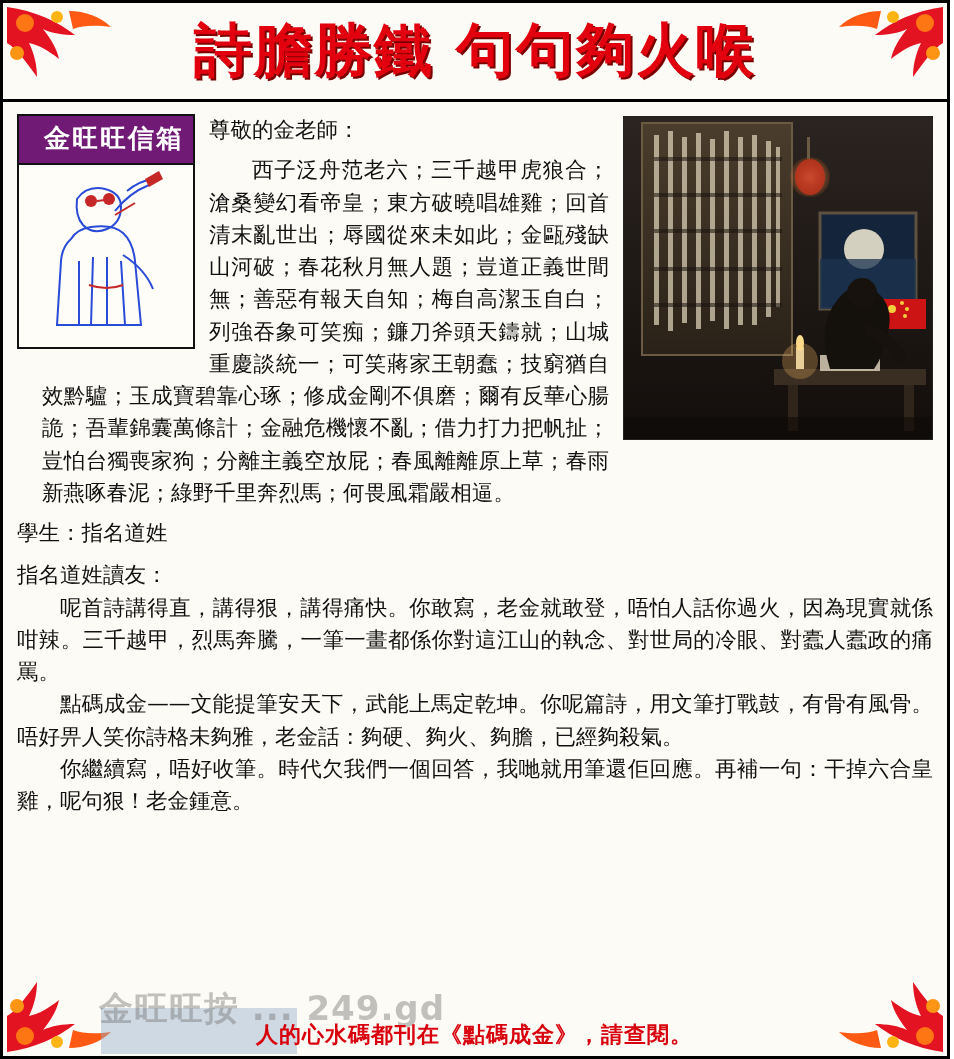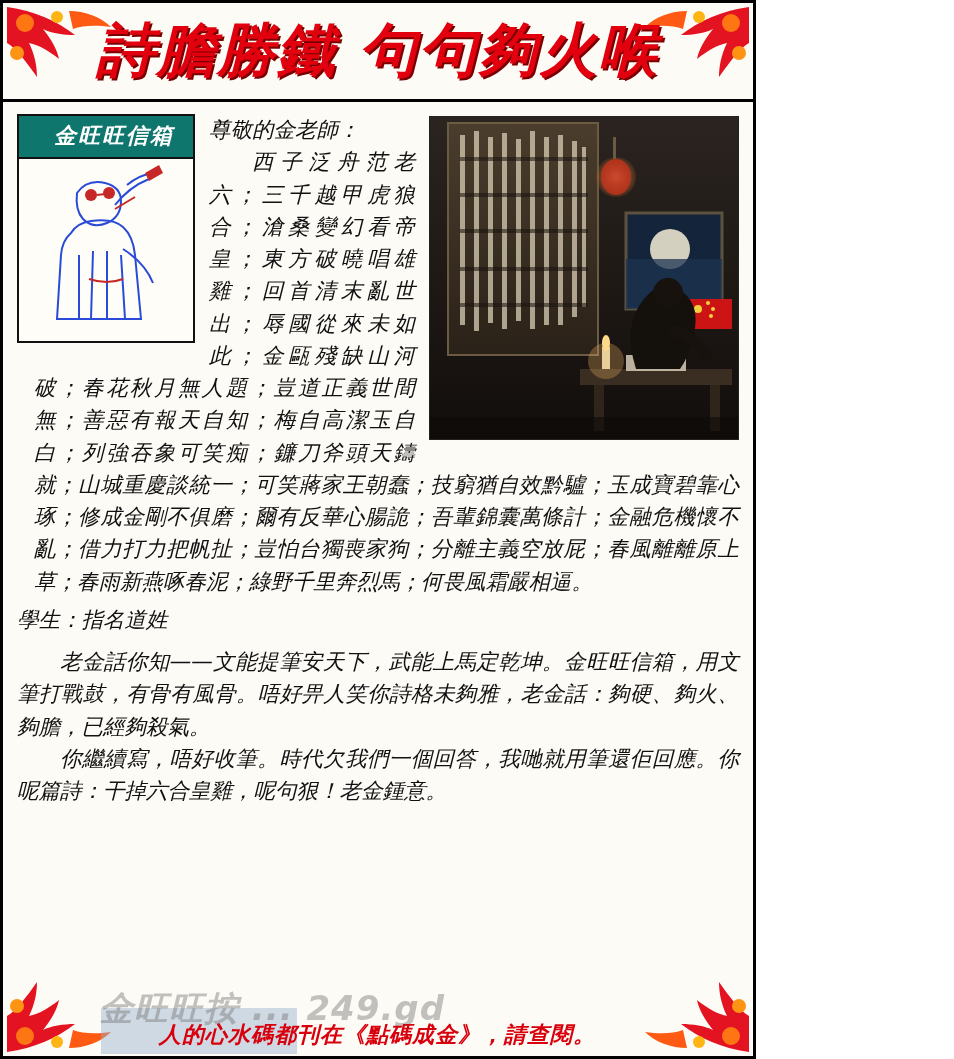--- a/index.html
+++ b/index.html
@@ -8,26 +8,25 @@
   }
   body {
     width: 954px;
     height: 1059px;
     background: #ffffff;
     font-family: "DejaVu Serif", "Liberation Serif", serif;
     overflow: hidden;
   }
   .page {
     position: relative;
-    width: 756px;
+    width: 950px;
     height: 1059px;
     background: #fdfbf6;
     box-sizing: border-box;
     border: 3px solid #000;
-    font-style: italic;
   }
   
   .corner {
     position: absolute;
     width: 110px;
     height: 96px;
     pointer-events: none;
   }
   .corner.tl { top: 2px; left: 2px; }
   .corner.tr { top: 2px; right: 2px; transform: scaleX(-1); }
@@ -61,24 +60,24 @@
     line-height: 1.5;
     color: #111;
     text-align: justify;
   }
   .mailbox-badge {
     float: left;
     width: 178px;
     margin: 2px 14px 6px 0;
   }
   .mailbox-title {
-    background: #0f766e;
+    background: #701a75;
     border: 2px solid #111;
     color: #fff;
-    font-size: 22px;
+    font-size: 26px;
     font-weight: bold;
     text-align: center;
     letter-spacing: 2px;
     padding: 3px 0 5px 16px;
     font-family: "DejaVu Serif", "Liberation Serif", serif;
   }
   .mailbox-art {
     border: 2px solid #111;
     border-top: none;
     height: 182px;
@@ -94,21 +93,21 @@
     border: 1px solid #222;
     position: relative;
     overflow: hidden;
     background: #1b1713;
   }
   .p-indent { text-indent: 2em; }
   .p-block { margin: 0 0 0 0; padding-left: 17px; }
   .sign-right { margin-top: 6px; }
   .letter-main { margin-top: 2px; }
 
-  .poem { margin: 0; }
+  .poem { margin: 8px; }
   .reply { margin-top: 10px; }
   .reply p { margin: 0; }
 
   .footer-note {
     position: absolute;
     left: 0;
     right: 1px;
     bottom: 6px;
     text-align: center;
     font-size: 22px;
@@ -282,22 +281,24 @@
       </svg>
     </div>
 
     <div class="letter-main">
       <div class="p-block">尊敬的金老師：</div>
       <div class="p-block p-indent poem">西子泛舟范老六；三千越甲虎狼合；滄桑變幻看帝皇；東方破曉唱雄雞；回首清末亂世出；辱國從來未如此；金甌殘缺山河破；春花秋月無人題；豈道正義世間無；善惡有報天自知；梅自高潔玉自白；列強吞象可笑痴；鐮刀斧頭天鑄就；山城重慶談統一；可笑蔣家王朝蠢；技窮猶自效黔驢；玉成寶碧靠心琢；修成金剛不俱磨；爾有反華心腸詭；吾輩錦囊萬條計；金融危機懷不亂；借力打力把帆扯；豈怕台獨喪家狗；分離主義空放屁；春風離離原上草；春雨新燕啄春泥；綠野千里奔烈馬；何畏風霜嚴相逼。</div>
       <div class="sign-right">學生：指名道姓</div>
     </div>
 
     <div class="reply">
-      <p class="p-indent">老金話你知——文能提筆安天下，武能上馬定乾坤。金旺旺信箱，用文筆打戰鼓，有骨有風骨。唔好畀人笑你詩格未夠雅，老金話：夠硬、夠火、夠膽，已經夠殺氣。</p>
-      <p class="p-indent">你繼續寫，唔好收筆。時代欠我們一個回答，我哋就用筆還佢回應。你呢篇詩：干掉六合皇雞，呢句狠！老金鍾意。</p>
+      <p>指名道姓讀友：</p>
+      <p class="p-indent">呢首詩講得直，講得狠，講得痛快。你敢寫，老金就敢登，唔怕人話你過火，因為現實就係咁辣。三千越甲，烈馬奔騰，一筆一畫都係你對這江山的執念、對世局的冷眼、對蠹人蠹政的痛罵。</p>
+      <p class="p-indent">點碼成金——文能提筆安天下，武能上馬定乾坤。你呢篇詩，用文筆打戰鼓，有骨有風骨。唔好畀人笑你詩格未夠雅，老金話：夠硬、夠火、夠膽，已經夠殺氣。</p>
+      <p class="p-indent">你繼續寫，唔好收筆。時代欠我們一個回答，我哋就用筆還佢回應。再補一句：干掉六合皇雞，呢句狠！老金鍾意。</p>
     </div>
   </div>
 
   <div class="wm-badge"></div>
   <div class="watermark">金旺旺按 ... 249.gd</div>
   <div class="footer-note">人的心水碼都刊在《點碼成金》，請查閱。</div>
 
 </div>
 
 </body></html>

